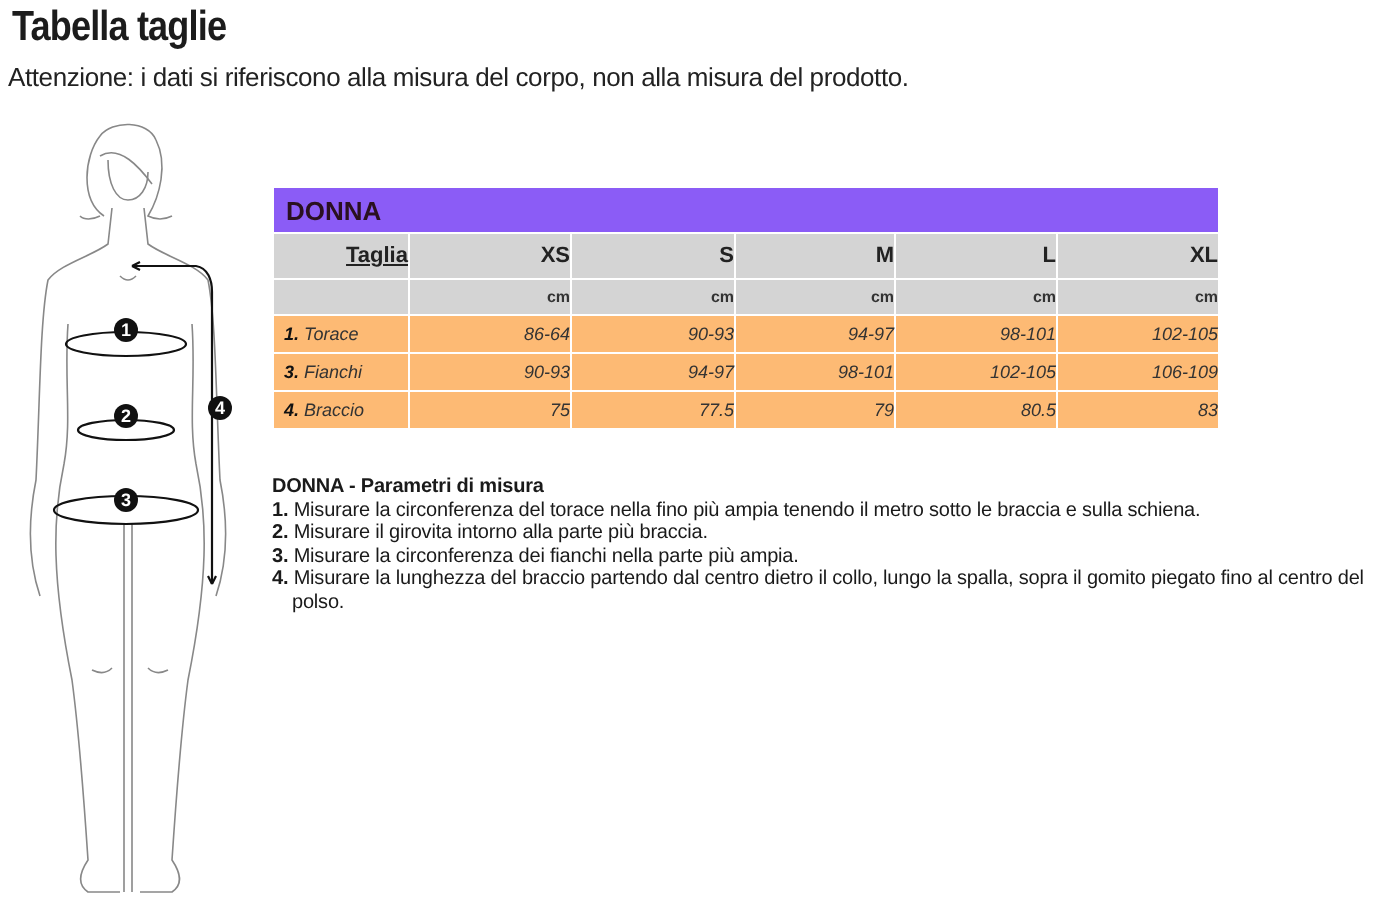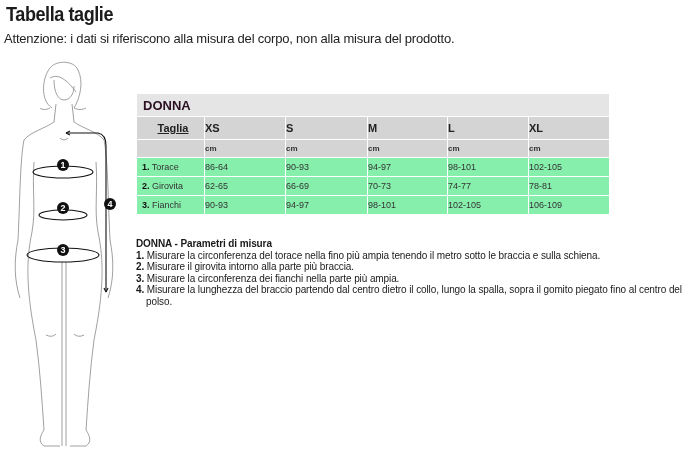--- a/index.html
+++ b/index.html
@@ -2,26 +2,26 @@
 <html><head>
 <meta charset="utf-8">
 <style>
   html, body { margin:0; padding:0; background:#ffffff; }
   body { width:693px; height:460px; position:relative; overflow:hidden; font-family:"Liberation Sans", sans-serif; color:#1a1a1a; }
   .title { position:absolute; left:6px; top:2px; font-size:21px; font-weight:bold; letter-spacing:-0.5px; color:#1c1c1c; transform:scaleX(0.86); transform-origin:left top; }
   .subtitle { position:absolute; left:4px; top:31px; font-size:13px; color:#222; letter-spacing:-0.2px; }
   .figure { position:absolute; left:0; top:55px; width:135px; height:405px; }
   .table-wrap { position:absolute; left:136px; top:93px; width:473px; }
   table { border-collapse:collapse; width:473px; table-layout:fixed; font-size:9px; }
-  td, th { border:1px solid #ffffff; padding:0; text-align:left; }
-  .pink { background:#e5e5e5; height:22px; text-align:left; padding-left:6px; font-size:13px; font-weight:bold; color:#2a1020; }
+  td, th { border:1px solid #ffffff; padding:0; text-align:right; }
+  .pink { background:#8b5cf6; height:22px; text-align:left; padding-left:6px; font-size:13px; font-weight:bold; color:#2a1020; }
   .hdr td { background:#d4d4d4; height:22px; font-size:11px; font-weight:bold; color:#222; }
-  .hdr td.lbl { text-align:center; padding-left:5px; font-weight:bold;text-decoration:underline; }
+  .hdr td.lbl { text-align:right; padding-left:5px; font-weight:bold;text-decoration:underline; }
   .unit td { background:#d4d4d4; height:17px; font-size:8px; font-weight:bold; color:#333; }
-  .row td { background:#86efac; height:18px; font-size:9px; color:#333; }
+  .row td { background:#fdba74; height:18px; font-size:9px; color:#333;font-style:italic; }
   .row td.lbl { text-align:left; padding-left:5px; }
   .row td.lbl b { color:#111; }
   .params { position:absolute; left:136px; top:238px; width:560px; font-size:10px; line-height:11.5px; color:#1a1a1a; letter-spacing:-0.1px; }
   .params .ph { font-weight:bold; }
   .params ol { margin:0; padding:0; list-style:none; }
   .params li { padding-left:10px; text-indent:-10px; }
   .params li b { font-weight:bold; }
 </style>
 </head>
 <body>
@@ -101,34 +101,34 @@
     </tr>
     <tr class="row">
       <td class="lbl"><b>1.</b> <span>Torace</span></td>
       <td>86-64</td>
       <td>90-93</td>
       <td>94-97</td>
       <td>98-101</td>
       <td>102-105</td>
     </tr>
     <tr class="row">
-      <td class="lbl"><b>2.</b> <span>Girovita</span></td>
-      <td>62-65</td>
-      <td>66-69</td>
-      <td>70-73</td>
-      <td>74-77</td>
-      <td>78-81</td>
-    </tr>
-    <tr class="row">
       <td class="lbl"><b>3.</b> <span>Fianchi</span></td>
       <td>90-93</td>
       <td>94-97</td>
       <td>98-101</td>
       <td>102-105</td>
       <td>106-109</td>
+    </tr>
+    <tr class="row">
+      <td class="lbl"><b>4.</b> <span>Braccio</span></td>
+      <td>75</td>
+      <td>77.5</td>
+      <td>79</td>
+      <td>80.5</td>
+      <td>83</td>
     </tr>
   </tbody>
     </table>
 </div>
 
 <div class="params">
   <div class="ph">DONNA - Parametri di misura</div>
   <ol>
     <li><b>1.</b> <span>Misurare la circonferenza del torace nella fino più ampia tenendo il metro sotto le braccia e sulla schiena.</span></li>
     <li><b>2.</b> <span>Misurare il girovita intorno alla parte più braccia.</span></li>

